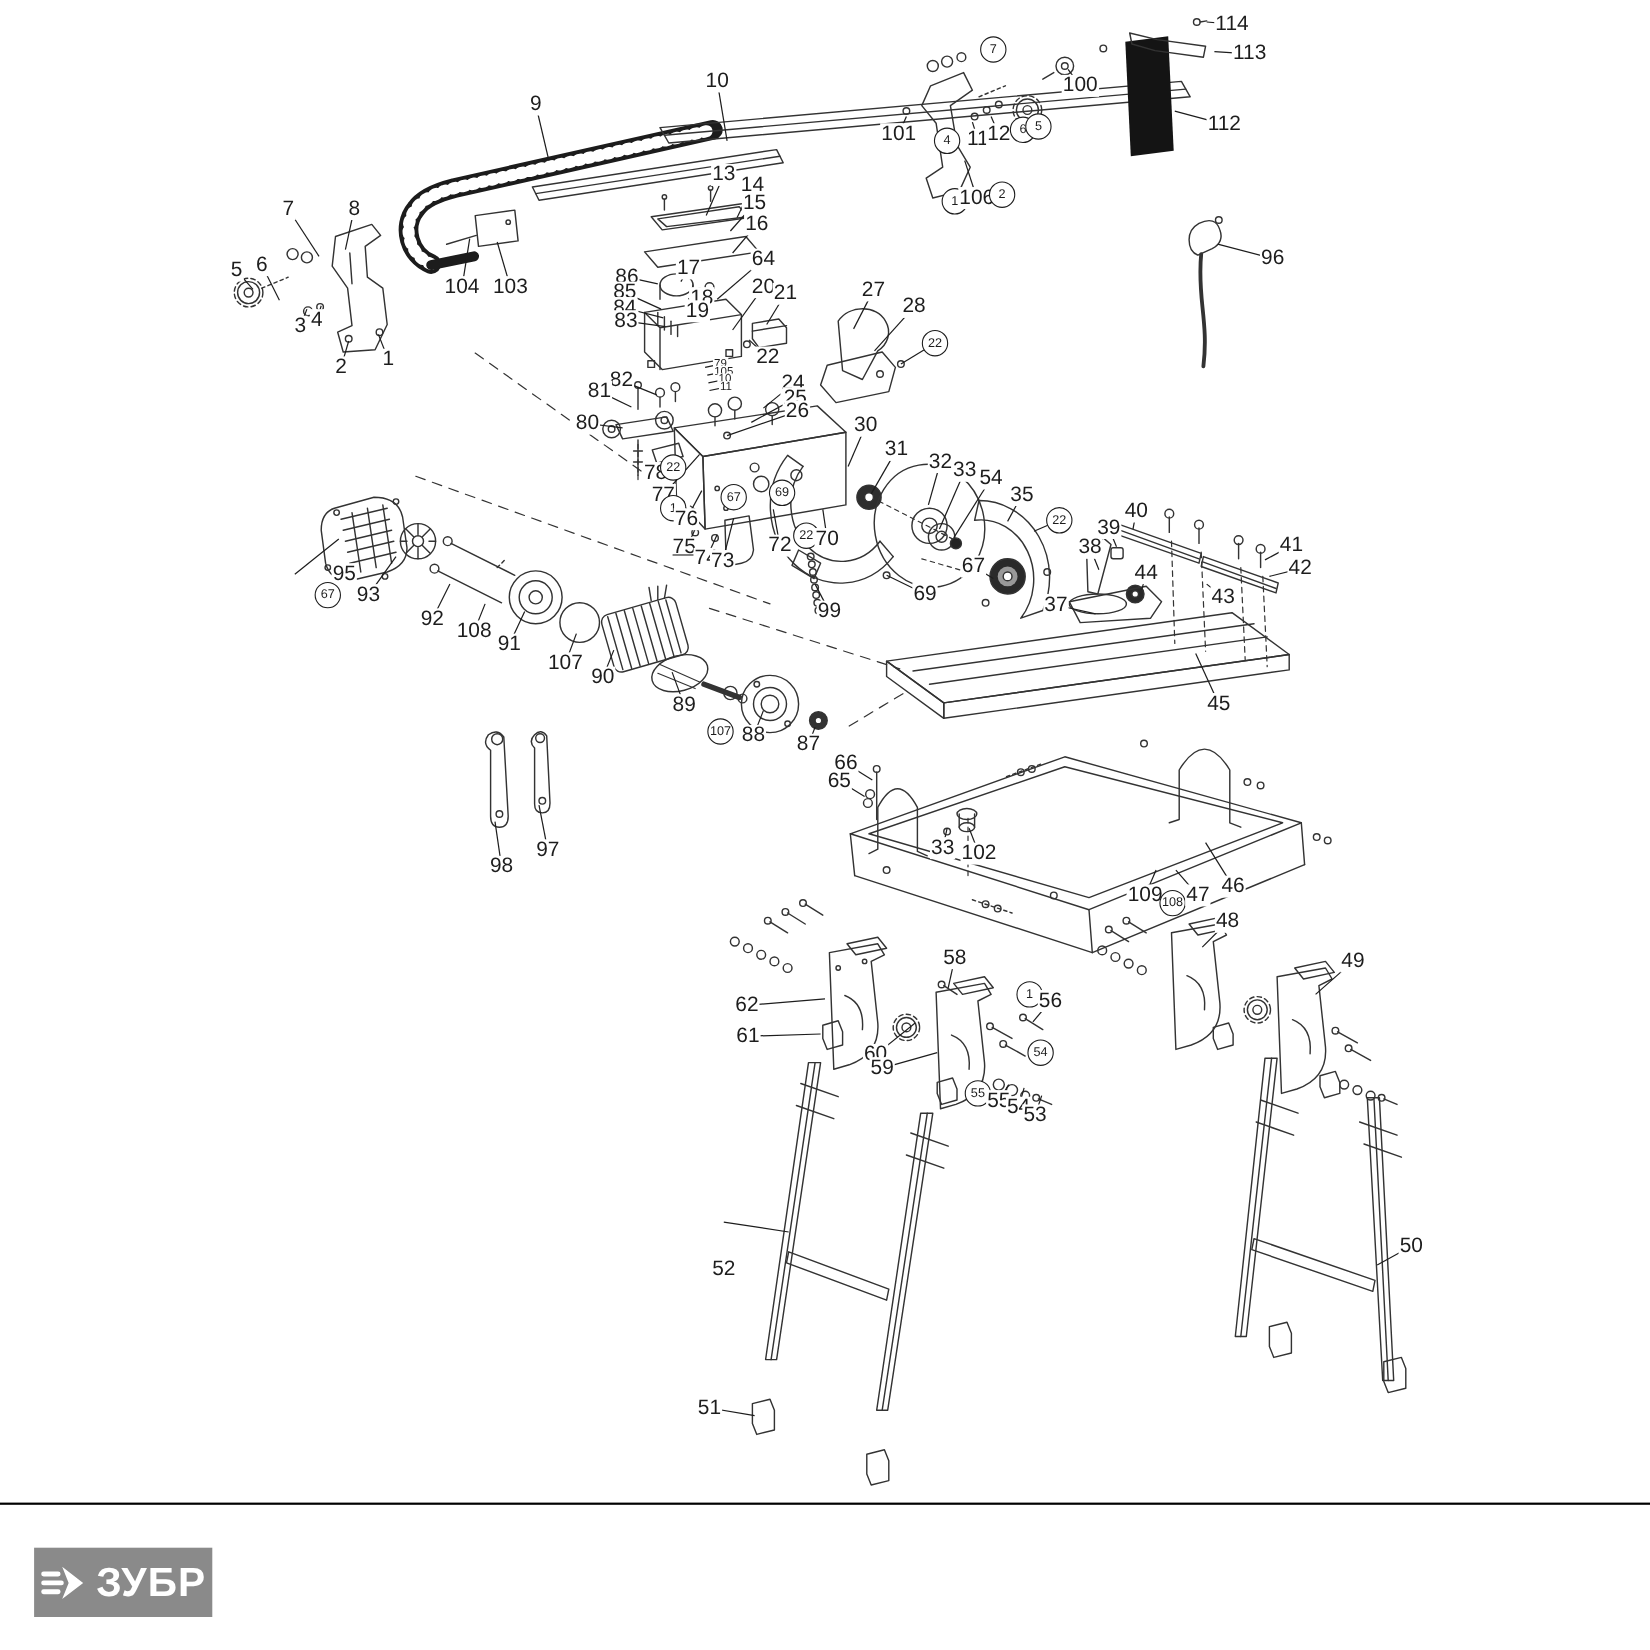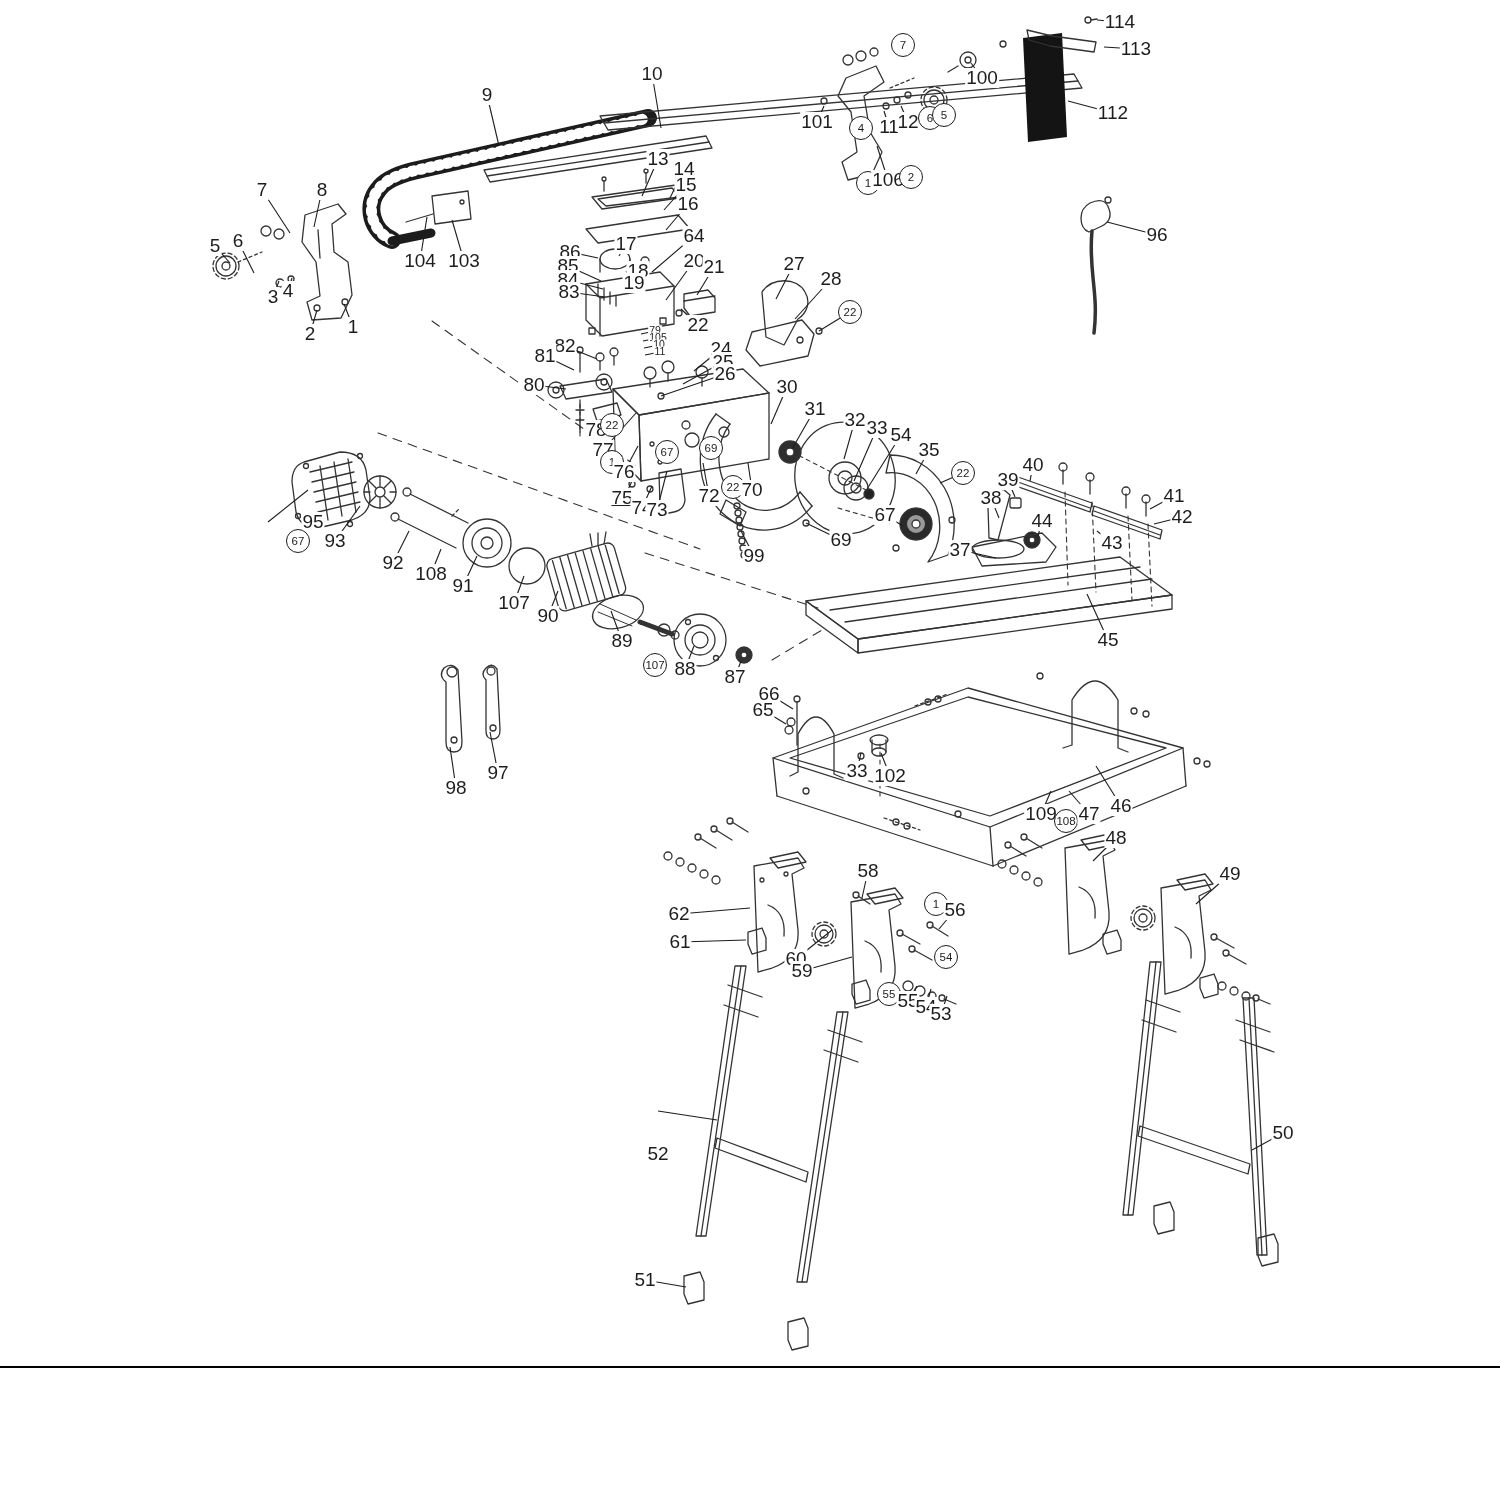--- a/index.html
+++ b/index.html
@@ -675,15 +675,26 @@
       <div class="callout" style="left: 888px; top: 180px;">106</div>
       <div class="callout c" style="left: 911px; top: 177px;">2</div>
       <div class="callout" style="left: 1120px; top: 22px;">114</div>
       <div class="callout" style="left: 1136px; top: 49px;">113</div>
       <div class="callout" style="left: 1113px; top: 113px;">112</div>
       <div class="callout" style="left: 1157px; top: 235px;">96</div>
     </div>
 
   <div id="footer">
     <div id="footerRow">
+      <div id="logoBox" style="background: rgb(138, 138, 138);">
+        <svg width="44" height="36" viewBox="0 0 60 44">
+          <g fill="#ffffff">
+            <rect x="2" y="8" width="24" height="6" rx="3"></rect>
+            <rect x="2" y="19" width="28" height="6" rx="3"></rect>
+            <rect x="2" y="30" width="24" height="6" rx="3"></rect>
+            <polygon points="28,2 54,22 28,42 36,22"></polygon>
+          </g>
+        </svg>
+        <span id="logoText">ЗУБР</span>
+      </div>
     </div>
   </div>
 </div>
 
 </body></html>

